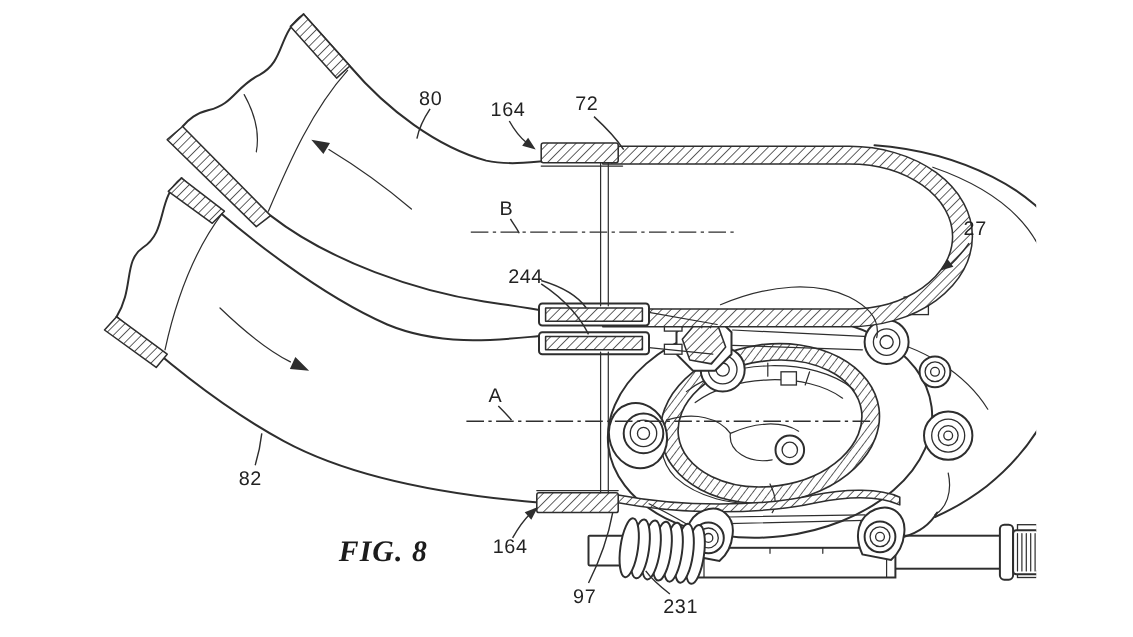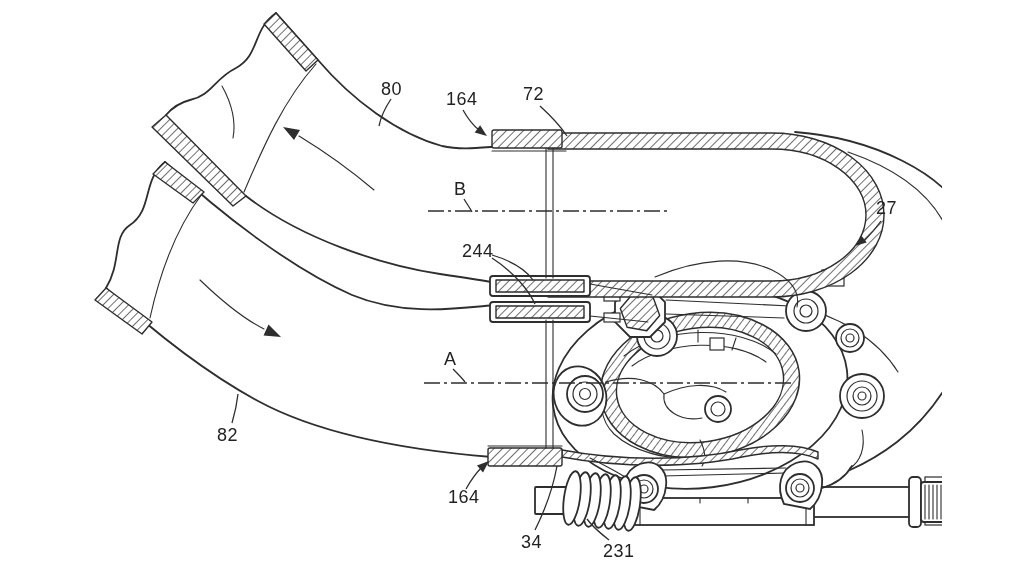--- a/index.html
+++ b/index.html
@@ -226,17 +226,18 @@
 
 <div class="ref-label" style="left:381px;top:79px;">80</div>
 <div class="ref-label" style="left:446px;top:89px;">164</div>
 <div class="ref-label" style="left:523px;top:84px;">72</div>
 <div class="ref-label" style="left:454px;top:179px;">B</div>
 <div class="ref-label" style="left:876px;top:198px;">27</div>
 <div class="ref-label" style="left:462px;top:241px;">244</div>
 <div class="ref-label" style="left:444px;top:349px;">A</div>
 <div class="ref-label" style="left:217px;top:425px;">82</div>
 <div class="ref-label" style="left:448px;top:487px;">164</div>
-<div class="ref-label" style="left:521px;top:532px;">34</div>
+<div class="ref-label" style="left:521px;top:532px;">97</div>
 <div class="ref-label" style="left:603px;top:541px;">231</div>
 
+<div class="fig-caption">FIG. 8</div>
 
 </div>
 
 </body></html>

